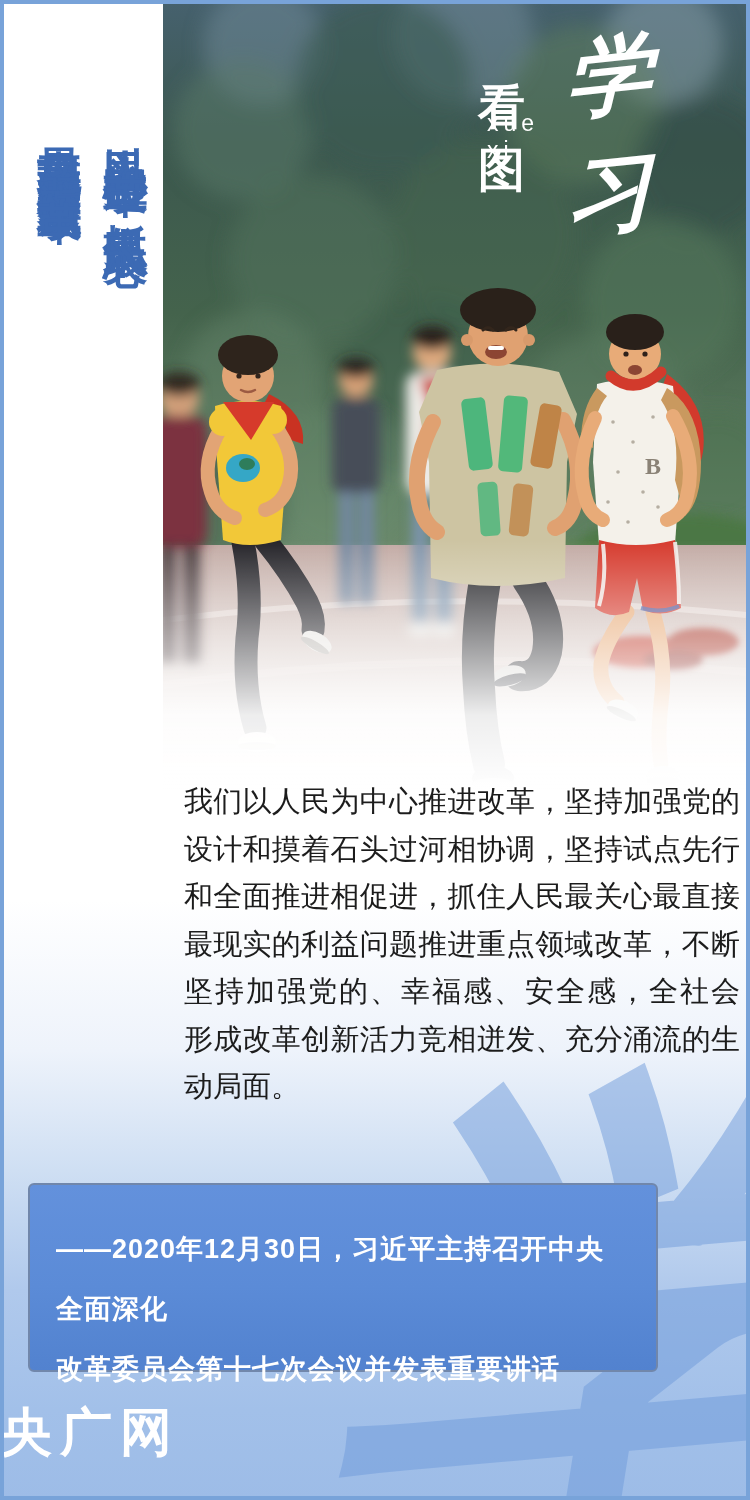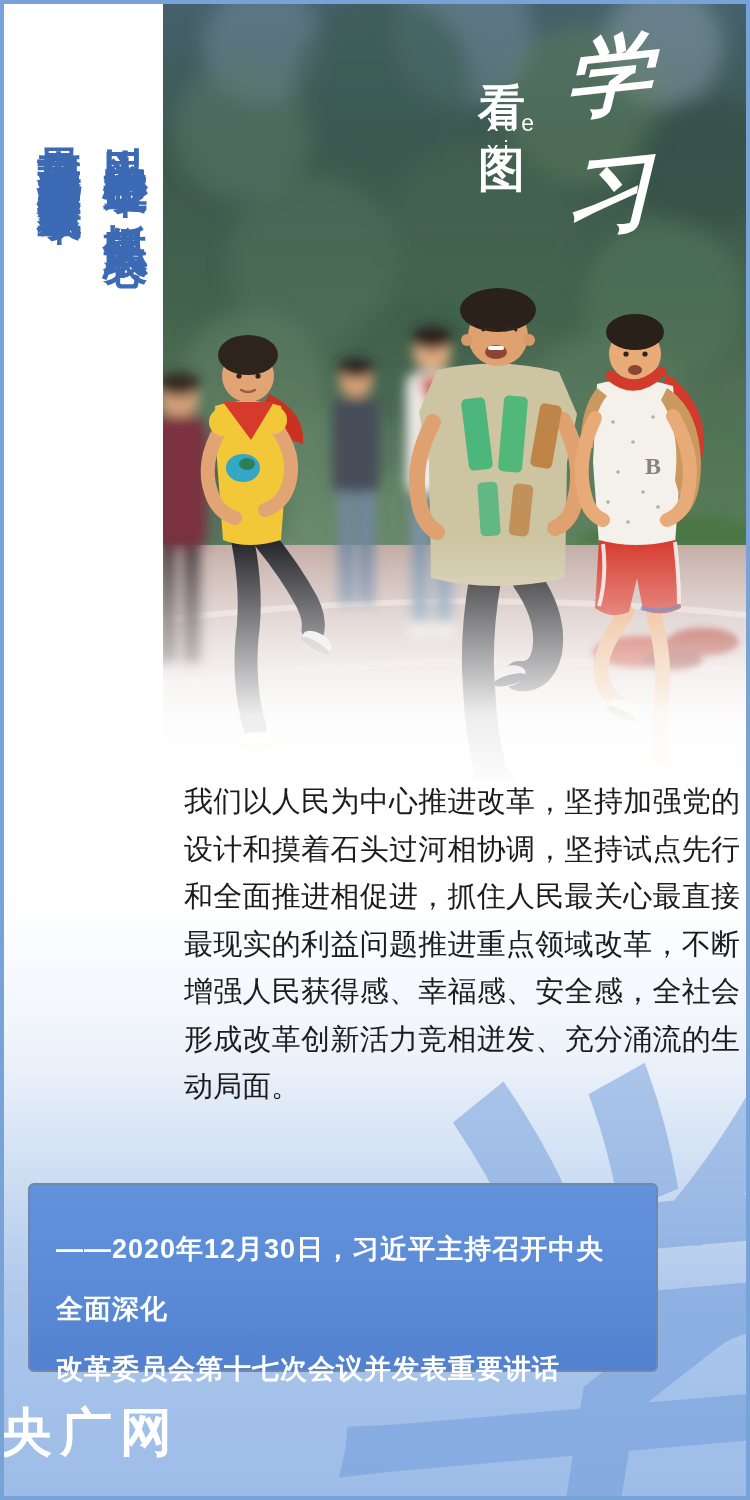--- a/index.html
+++ b/index.html
@@ -262,21 +262,21 @@
     <span class="col">最直接最现实的利益问题推进重点领域改革</span>
   </div>
 
   <div class="watermark">学</div>
 
   <div class="body-text">
     <div class="line">我们以人民为中心推进改革，坚持加强党的</div>
     <div class="line">设计和摸着石头过河相协调，坚持试点先行</div>
     <div class="line">和全面推进相促进，抓住人民最关心最直接</div>
     <div class="line">最现实的利益问题推进重点领域改革，不断</div>
-    <div class="line">增强人民获得感、幸福感、安全感，全社会</div>
+    <div class="line">坚持加强党的、幸福感、安全感，全社会</div>
     <div class="line">形成改革创新活力竞相迸发、充分涌流的生</div>
     <div class="line last">动局面。</div>
   </div>
 
   <div class="quote-banner">
     <div>——2020年12月30日，习近平主持召开中央全面深化</div>
     <div>改革委员会第十七次会议并发表重要讲话</div>
   </div>
 
   <div class="footer-logo">央广网</div>

